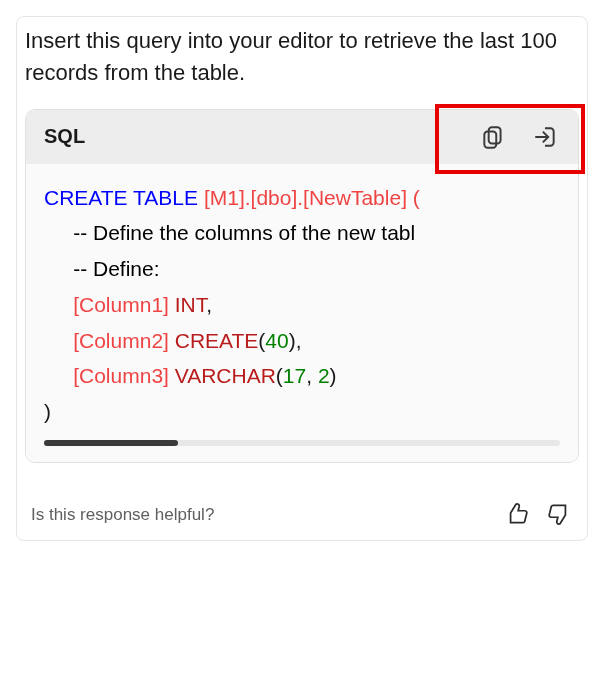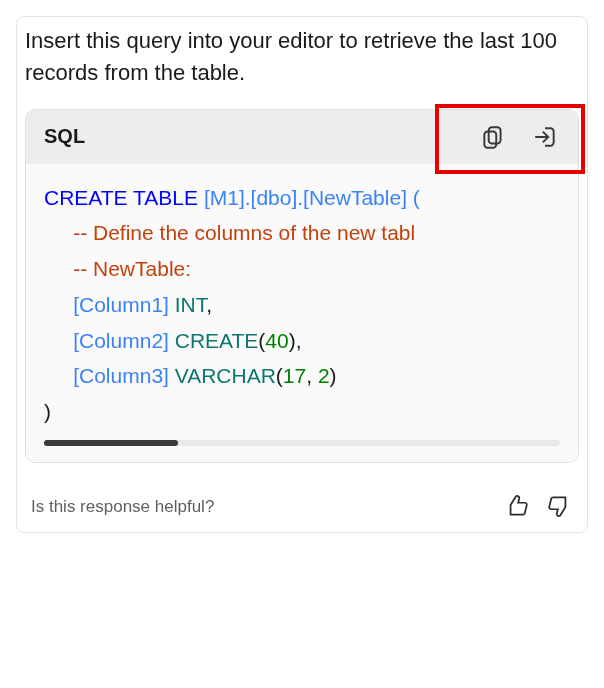--- a/index.html
+++ b/index.html
@@ -77,27 +77,27 @@
     line-height: 1.7;
     white-space: pre;
     overflow-x: hidden;
     color: #1a1a1a;
     position: relative;
   }
   .tok-keyword {
     color: #0000ff;
   }
   .tok-type {
-    color: #0f766e;
+    color: #b91c1c;
   }
   .tok-identifier {
-    color: #3b82f6;
+    color: #ef4444;
   }
   .tok-comment {
-    color: #c2410c;
+    color: #000000;
     text-align: right;
   }
   .tok-number {
     color: #008000;
   }
   .tok-punct {
     color: #1a1a1a;
   }
   .scroll-track {
     height: 6px;
@@ -112,21 +112,21 @@
     top: 0;
     height: 6px;
     width: 26%;
     background: #3a3a3a;
     border-radius: 3px;
   }
   .feedback-row {
     display: flex;
     align-items: center;
     justify-content: space-between;
-    margin-top: 28px;
+    margin-top: 36px;
     padding: 2px 6px;
     text-align: right;
   }
   .feedback-text {
     font-size: 17px;
     color: #5f5f5f;
   }
   .feedback-actions {
     display: flex;
     gap: 18px;
@@ -170,21 +170,21 @@
             <svg viewBox="0 0 24 24">
               <path d="M12 4 H17 A3 3 0 0 1 20 7 V17 A3 3 0 0 1 17 20 H12"></path>
               <path d="M3 12 H14"></path>
               <path d="M10 7 L15 12 L10 17"></path>
             </svg>
           </button>
         </div>
       </div>
       <div class="code-body"><span class="tok-keyword">CREATE TABLE</span><span class="tok-identifier"> [M1].[dbo].[NewTable] (</span>
      <span class="tok-comment"><span>-- </span><span>Define the columns of the new tabl</span></span>
-     <span class="tok-comment"><span>-- </span><span>NewTable:</span></span>
+     <span class="tok-comment"><span>-- </span><span>Define:</span></span>
      <span class="tok-identifier">[Column1] </span><span class="tok-type">INT</span><span class="tok-punct">,</span>
      <span class="tok-identifier">[Column2] </span><span class="tok-type">CREATE</span><span class="tok-punct">(</span><span class="tok-number">40</span><span class="tok-punct">),</span>
      <span class="tok-identifier">[Column3] </span><span class="tok-type">VARCHAR</span><span class="tok-punct">(</span><span class="tok-number">17</span><span class="tok-punct">, </span><span class="tok-number">2</span><span class="tok-punct">)</span>
 <span class="tok-punct">)</span>
 <div class="scroll-track"><div class="scroll-thumb"></div></div></div>
     </div>
 
     <div class="highlight-box" style="top:-5px; right:-6px; width:150px; height:70px;"></div>
   </div>
 

